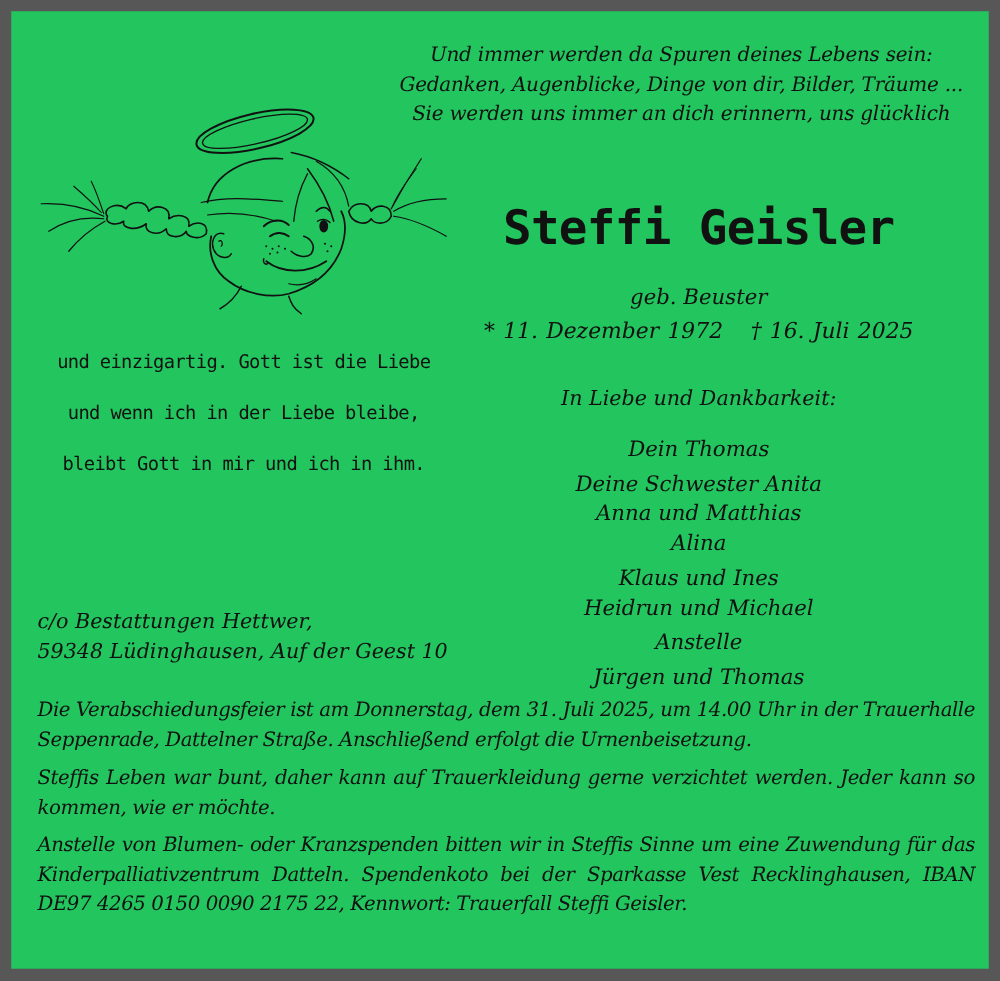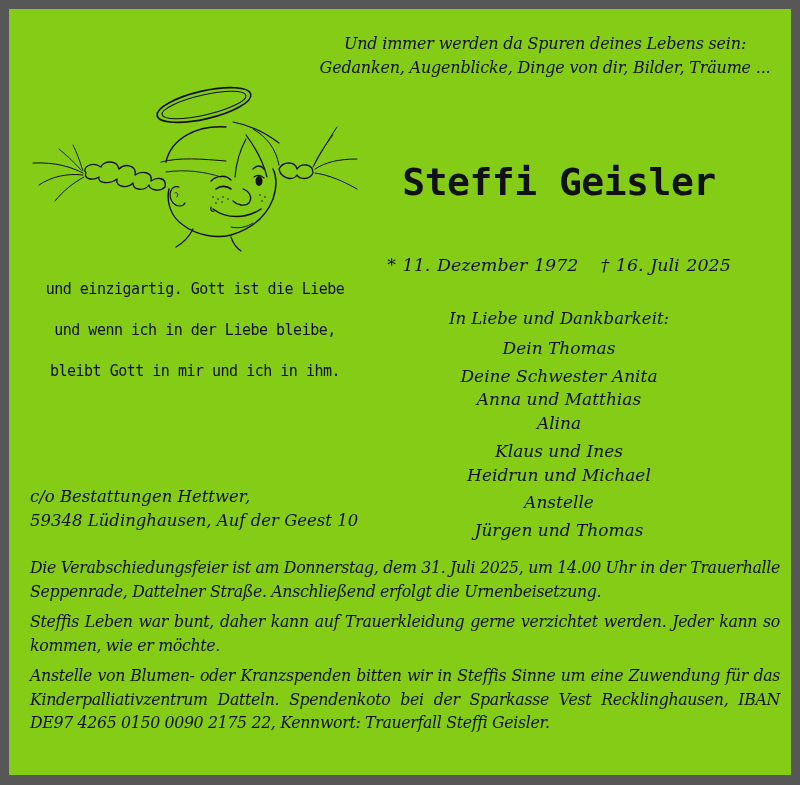--- a/index.html
+++ b/index.html
@@ -1,57 +1,58 @@
 <!DOCTYPE html>
 <html><head>
 <meta charset="utf-8">
 <style>
   html, body { margin:0; padding:0; }
   body { width:800px; height:785px; background:#575757; position:relative; overflow:hidden; }
-  .page { position:absolute; left:9px; top:9px; width:782px; height:766px; background:#84cc16; color:#111; }
+  .page { position:absolute; left:9px; top:9px; width:782px; height:766px; background:#22c55e; color:#111; }
   .serif-i { font-family:"DejaVu Serif","Liberation Serif",serif; font-style:italic; }
   .hand { font-family:"DejaVu Sans Mono","Liberation Mono",monospace; }
   .abs { position:absolute; }
   .center { text-align:center; }
 
   .quote { left:286px; top:23px; width:500px; font-size:16px; line-height:23.5px; letter-spacing:-0.2px; }
   .quote div { white-space:nowrap; }
 
   .illustration { left:12px; top:68px; width:340px; height:180px; }
 
   .name { left:330px; top:150px; width:440px; font-size:38px; font-weight:bold; letter-spacing:-0.5px; line-height:46px; }
   .maiden { left:330px; top:217px; width:440px; font-size:17px; line-height:24px; }
   .dates { left:330px; top:243px; width:440px; font-size:17.5px; line-height:26px; word-spacing:1px; }
   .dates .gap { display:inline-block; width:22px; }
 
   .poem { left:16px; top:265px; width:340px; font-size:15px; }
   .poem div { height:41px; line-height:30px; white-space:nowrap; letter-spacing:-0.5px; }
 
   .thanks-label { left:330px; top:298px; width:440px; font-size:16.5px; line-height:24px; }
-  .family { left:330px; top:328px; width:440px; font-size:17px; }
+  .family { left:330px; top:340px; width:440px; font-size:17px; }
   .family div { white-space:nowrap; line-height:23.5px; }
   .family .g1 { margin-bottom:4px; }
   .family .g2 { margin-bottom:5px; }
   .family .g3 { margin-bottom:4px; }
   .family .g4 { margin-bottom:4px; }
 
   .address { left:21px; top:476px; width:360px; font-size:16.5px; line-height:24px; }
   .address div { white-space:nowrap; }
 
   .paras { left:21px; top:547px; width:750px; font-size:15.8px; line-height:23.5px; letter-spacing:-0.35px; }
   .paras p { margin:0 0 7px 0; text-align:justify; }
 </style>
 </head>
 <body>
 
 <div class="page">
 
   <div class="abs quote serif-i center">
     <div>Und immer werden da Spuren deines Lebens sein:</div>
     <div>Gedanken, Augenblicke, Dinge von dir, Bilder, Träume ...</div>
+    <div>Sie werden uns immer an dich erinnern, uns glücklich</div>
   </div>
 
   <div class="abs illustration">
     <svg width="340" height="180" viewBox="0 0 340 180" fill="none" stroke="#111" stroke-linecap="round" stroke-linejoin="round">
 
       <ellipse cx="183" cy="28" rx="48" ry="14" transform="rotate(-13 183 28)" stroke-width="1.6"></ellipse>
       <ellipse cx="183" cy="28" rx="43" ry="10" transform="rotate(-13 183 28)" stroke-width="1.1"></ellipse>
 
       <path d="M145 85 C150 62 175 48 205 50" stroke-width="1.4"></path>
       <path d="M212 45 C228 48 245 56 258 66" stroke-width="1.2"></path>
@@ -106,20 +107,21 @@
           <circle cx="244" cy="120" r="0.8"></circle>
           <circle cx="241" cy="124" r="0.8"></circle>
       </g>
 
       <path d="M172 152 C168 160 162 166 155 170" stroke-width="1.2"></path>
       <path d="M210 160 C212 166 214 170 220 174" stroke-width="1.2"></path>
     </svg>
   </div>
 
   <div class="abs name hand center">Steffi Geisler</div>
+  <div class="abs maiden serif-i center">geb. Beuster</div>
   <div class="abs dates serif-i center">
     <span>* 11. Dezember 1972</span><span class="gap"></span><span>† 16. Juli 2025</span>
   </div>
 
   <div class="abs poem hand center">
     <div>und einzigartig. Gott ist die Liebe</div>
     <div>und wenn ich in der Liebe bleibe,</div>
     <div>bleibt Gott in mir und ich in ihm.</div>
   </div>
 

